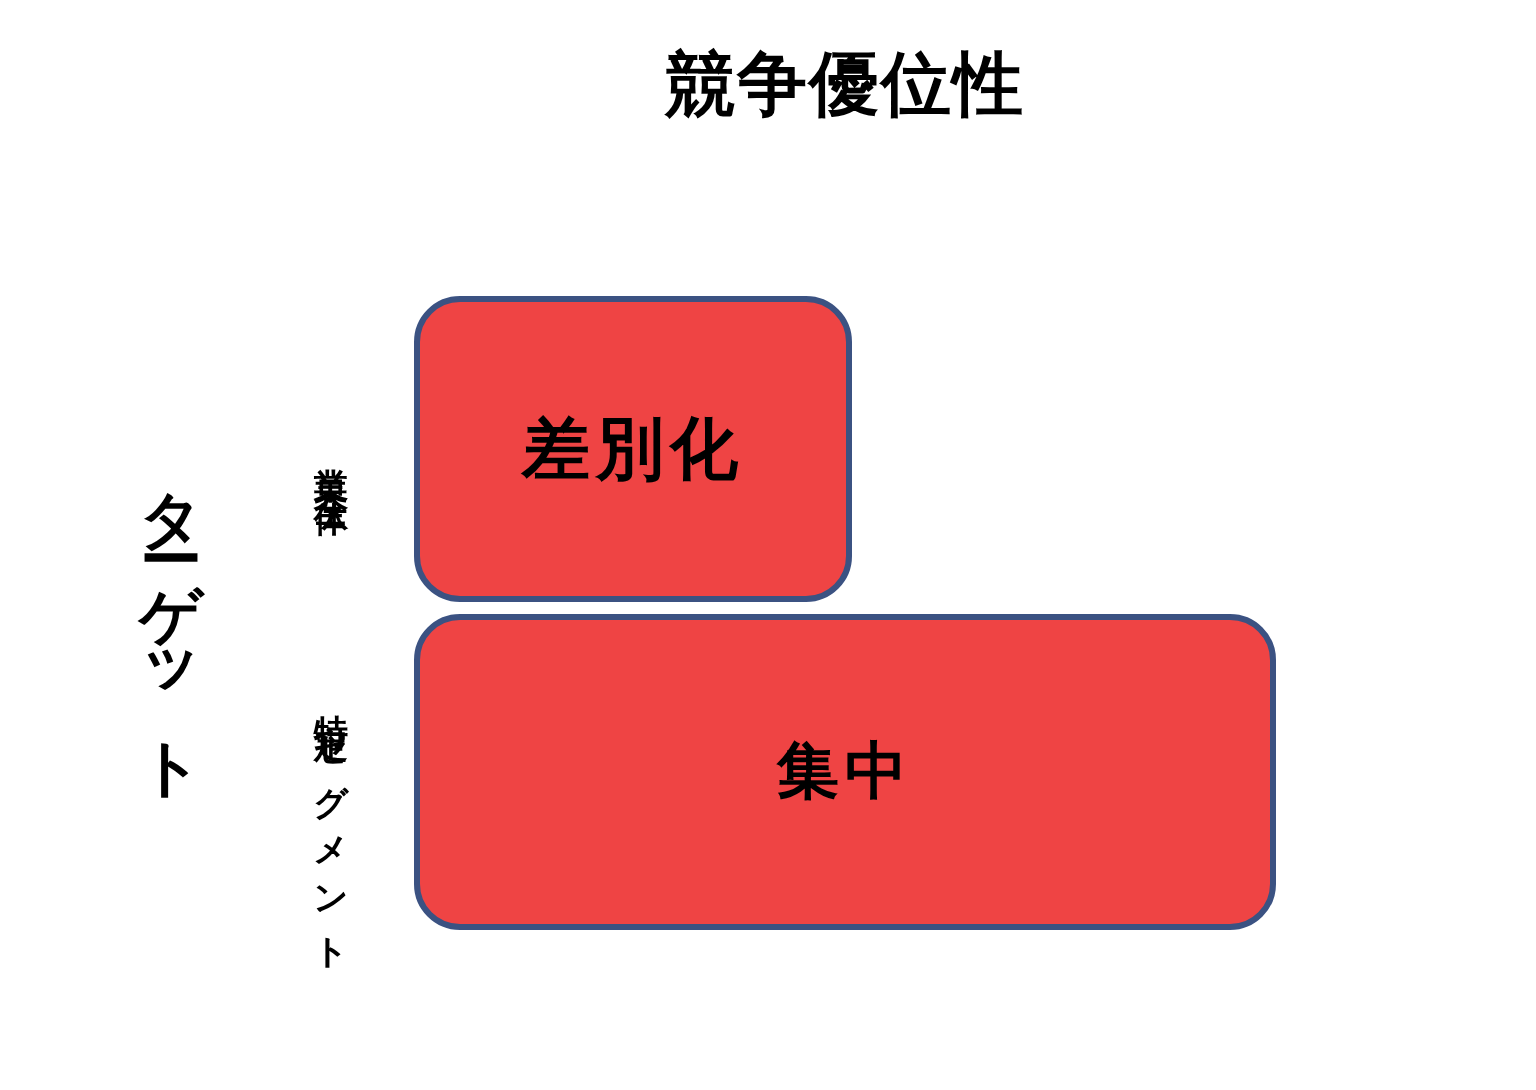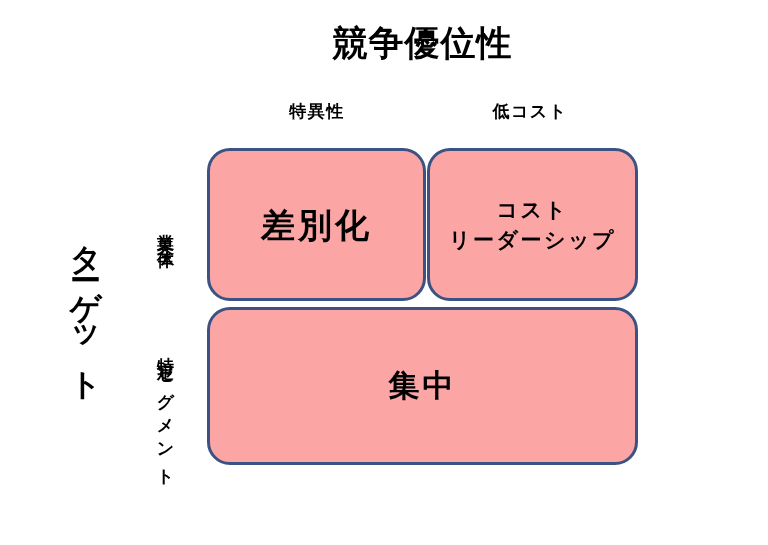--- a/index.html
+++ b/index.html
@@ -80,21 +80,21 @@
     height: 180px;
     font-size: 17px;
     letter-spacing: 6px;
     line-height: 26px;
   }
 
   
   .box {
     position: absolute;
     box-sizing: border-box;
-    background: #fca5a5;
+    background: #ef4444;
     border: 3.5px solid #3b5282;
     border-radius: 23px;
     display: flex;
     align-items: center;
     justify-content: center;
     text-align: center;
   }
   .box-text {
     font-weight: bold;
     letter-spacing: 2px;
@@ -140,36 +140,28 @@
 
   .line2 { display: block; }
 </style>
 </head>
 <body>
 
 <div id="canvas">
 
   <div class="title">競争優位性</div>
 
-  <div class="col-head c1">特異性</div>
-  <div class="col-head c2">低コスト</div>
 
   <div class="vlabel target">ターゲット</div>
 
   <div class="vlabel row1">業界全体</div>
   <div class="vlabel row2">特定セグメント</div>
 
   <div class="box differentiation">
     <span class="box-text">差別化</span>
   </div>
 
-  <div class="box cost-leadership">
-    <span class="box-text">
-      <span class="line2">コスト</span>
-      <span class="line2">リーダーシップ</span>
-    </span>
-  </div>
 
   <div class="box focus">
     <span class="box-text">集中</span>
   </div>
 
 </div>
 
 </body></html>

